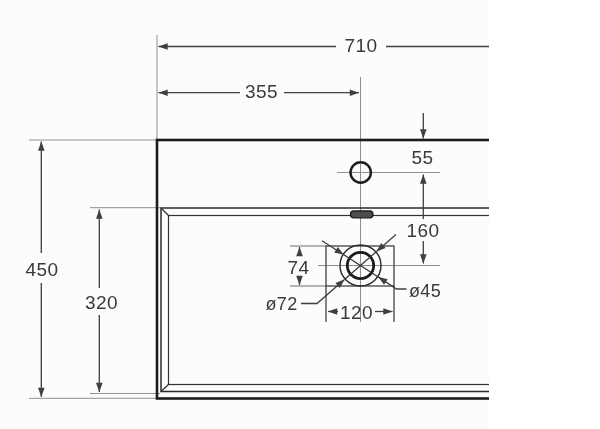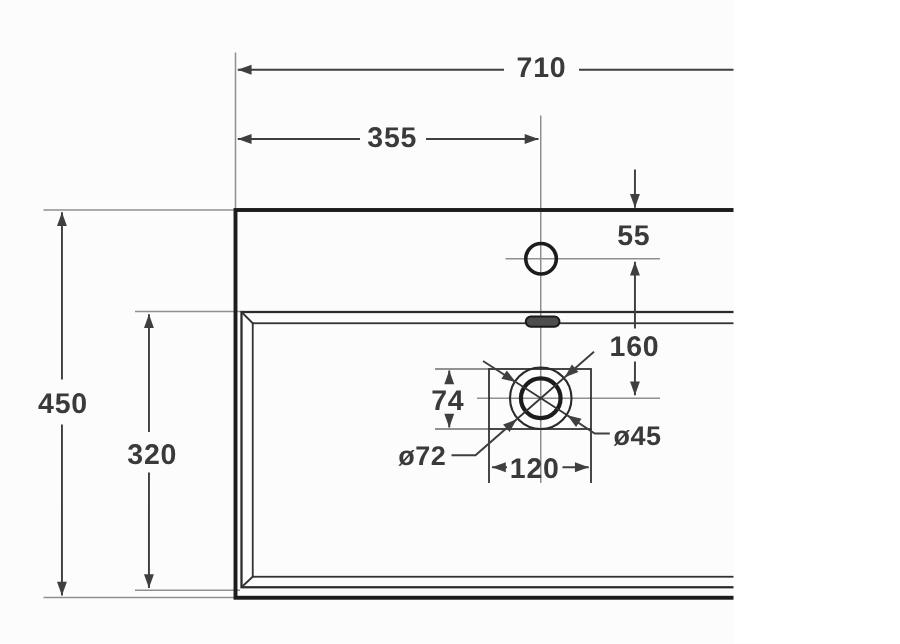--- a/index.html
+++ b/index.html
@@ -1,17 +1,17 @@
 <!DOCTYPE html>
 <html><head>
 <meta charset="utf-8">
 <style>
   html,body{margin:0;padding:0;}
   body{background:#ffffff;font-family:"Liberation Sans", sans-serif;}
-  .stage{position:relative;width:489px;height:429px;background:#fcfcfc;overflow:hidden;font-weight:bold;}
+  .stage{position:relative;width:489px;height:429px;background:#fcfcfc;overflow:hidden;}
   svg{display:block;}
   text{font-family:"Liberation Sans", sans-serif;fill:#3a3a3a;}
   .dimtxt{font-size:19px;letter-spacing:0.5px;}
   .diatxt{font-size:18px;letter-spacing:0.3px;}
   .thick{stroke:#1c1c1c;stroke-width:2.6;fill:none;}
   .med{stroke:#2a2a2a;stroke-width:1.5;fill:none;}
   .thin{stroke:#333333;stroke-width:1.2;fill:none;}
   .dim{stroke:#3f3f3f;stroke-width:1.3;fill:none;}
   .ctr{stroke:#8f8f8f;stroke-width:1;fill:none;}
   .ext{stroke:#6f6f6f;stroke-width:1;fill:none;}

